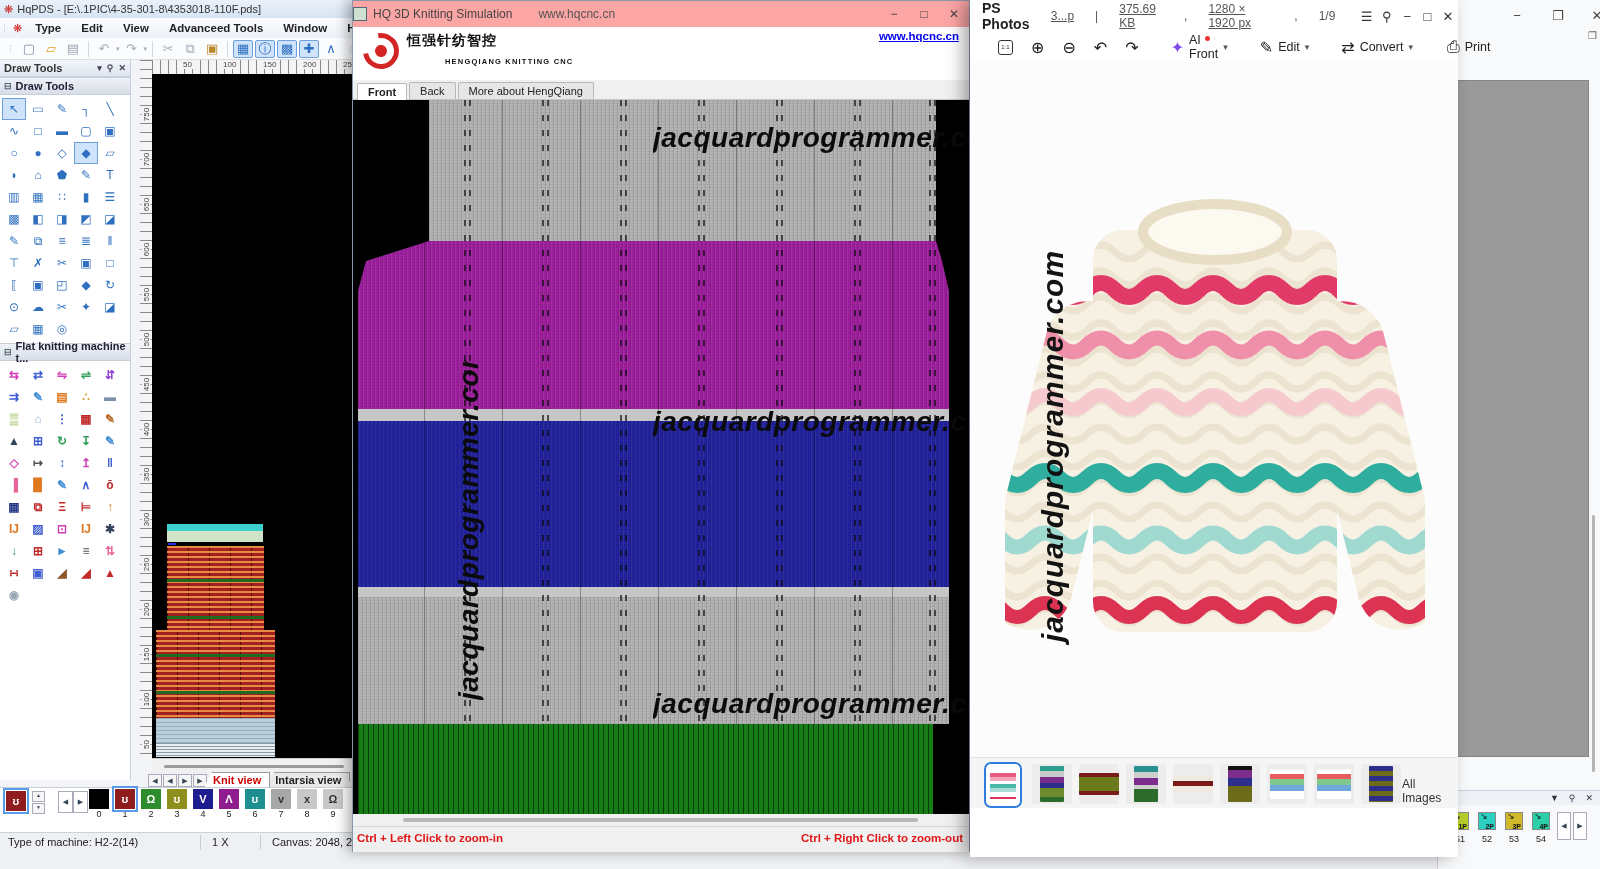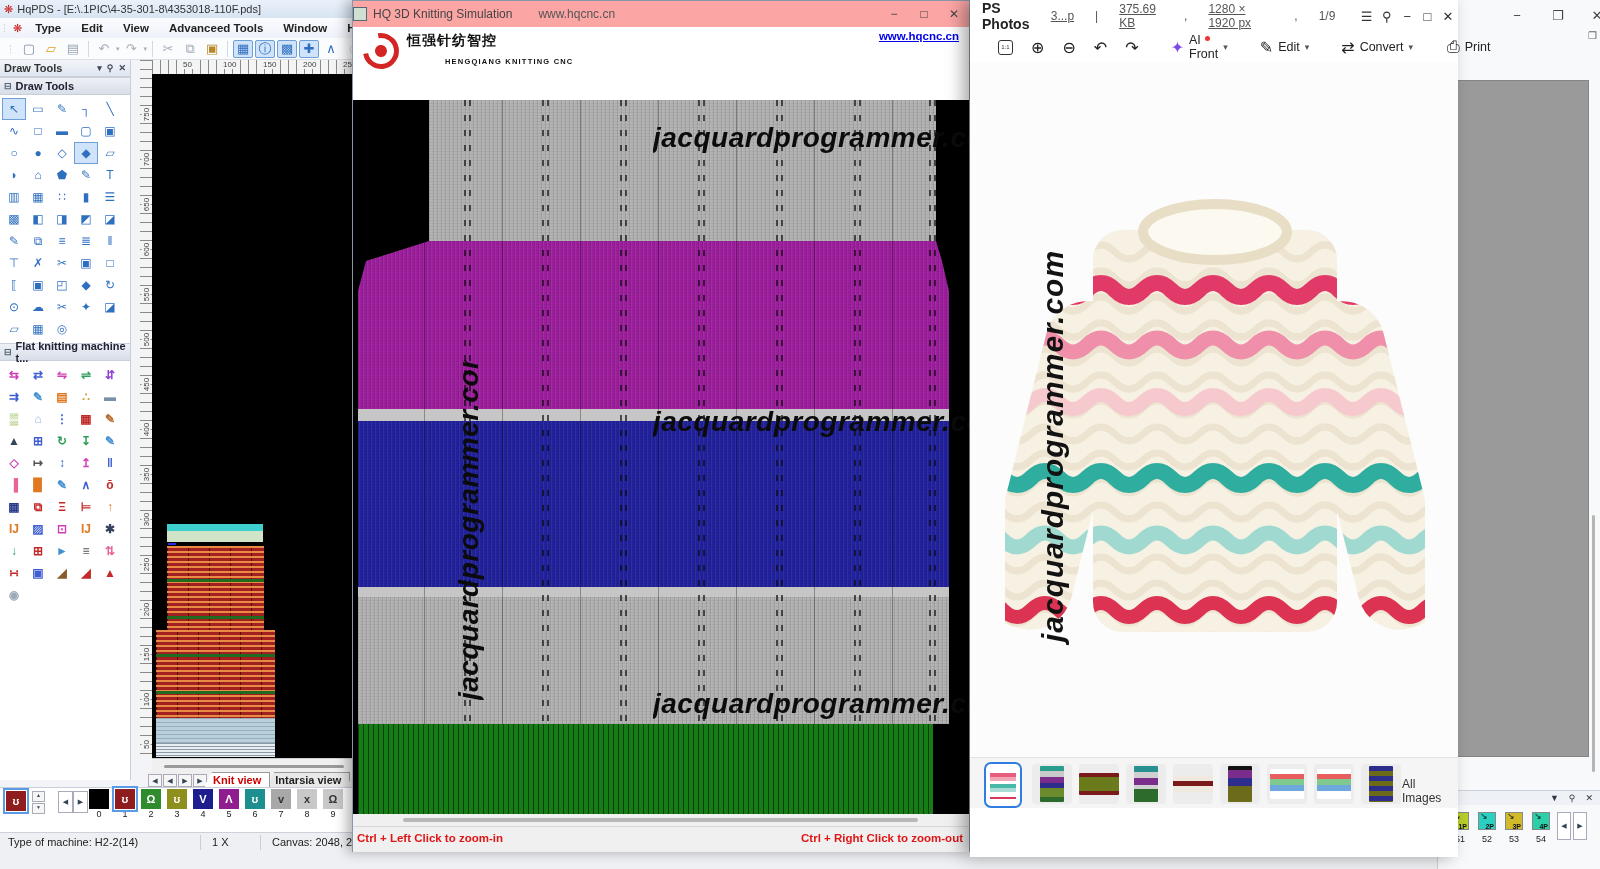--- a/index.html
+++ b/index.html
@@ -443,20 +443,25 @@
       <span class="winctl">−</span>
       <span class="winctl">□</span>
       <span class="winctl">✕</span>
     </div>
     <div id="sim-header">
       <div id="sim-logo-swirl"></div>
       <div class="logo-cn">恒强针纺智控</div>
       <div class="logo-en">HENGQIANG KNITTING CNC</div>
       <a id="sim-link">www.hqcnc.cn</a>
     </div>
+    <div id="sim-tabs">
+      <span class="simtab active">Front</span>
+      <span class="simtab">Back</span>
+      <span class="simtab">More about HengQiang</span>
+    </div>
     <div id="sim-content">
       <div class="stripe ktex" id="s-graytop" style="left: 76px; top: 0px; width: 507px; height: 141px; background-color: rgb(178, 178, 178);"></div>
       <div class="stripe ktex" id="s-magenta" style="left: 5px; top: 141px; width: 591px; height: 168px; background-color: rgb(158, 31, 158); clip-path: polygon(71px 0px, 578px 0px, 584px 20px, 591px 50px, 591px 168px, 0px 168px, 0px 50px, 8px 20px);"></div>
       <div class="stripe" id="s-band1" style="left: 5px; top: 309px; width: 591px; height: 12px; background-color: rgb(198, 198, 198);"></div>
       <div class="stripe ktex" id="s-blue" style="left: 5px; top: 321px; width: 591px; height: 166px; background-color: rgb(34, 34, 158);"></div>
       <div class="stripe" id="s-band2" style="left: 5px; top: 487px; width: 591px; height: 10px; background-color: rgb(198, 198, 198);"></div>
       <div class="stripe ktex" id="s-gray2" style="left: 5px; top: 497px; width: 591px; height: 127px; background-color: rgb(178, 178, 178);"></div>
       <div class="stripe rib" id="s-green" style="left: 5px; top: 624px; width: 575px; height: 90px; background-color: rgb(22, 124, 22);"></div>
       <div id="simmarks">
           <div class="dashcol" style="left: 111px;"></div>

